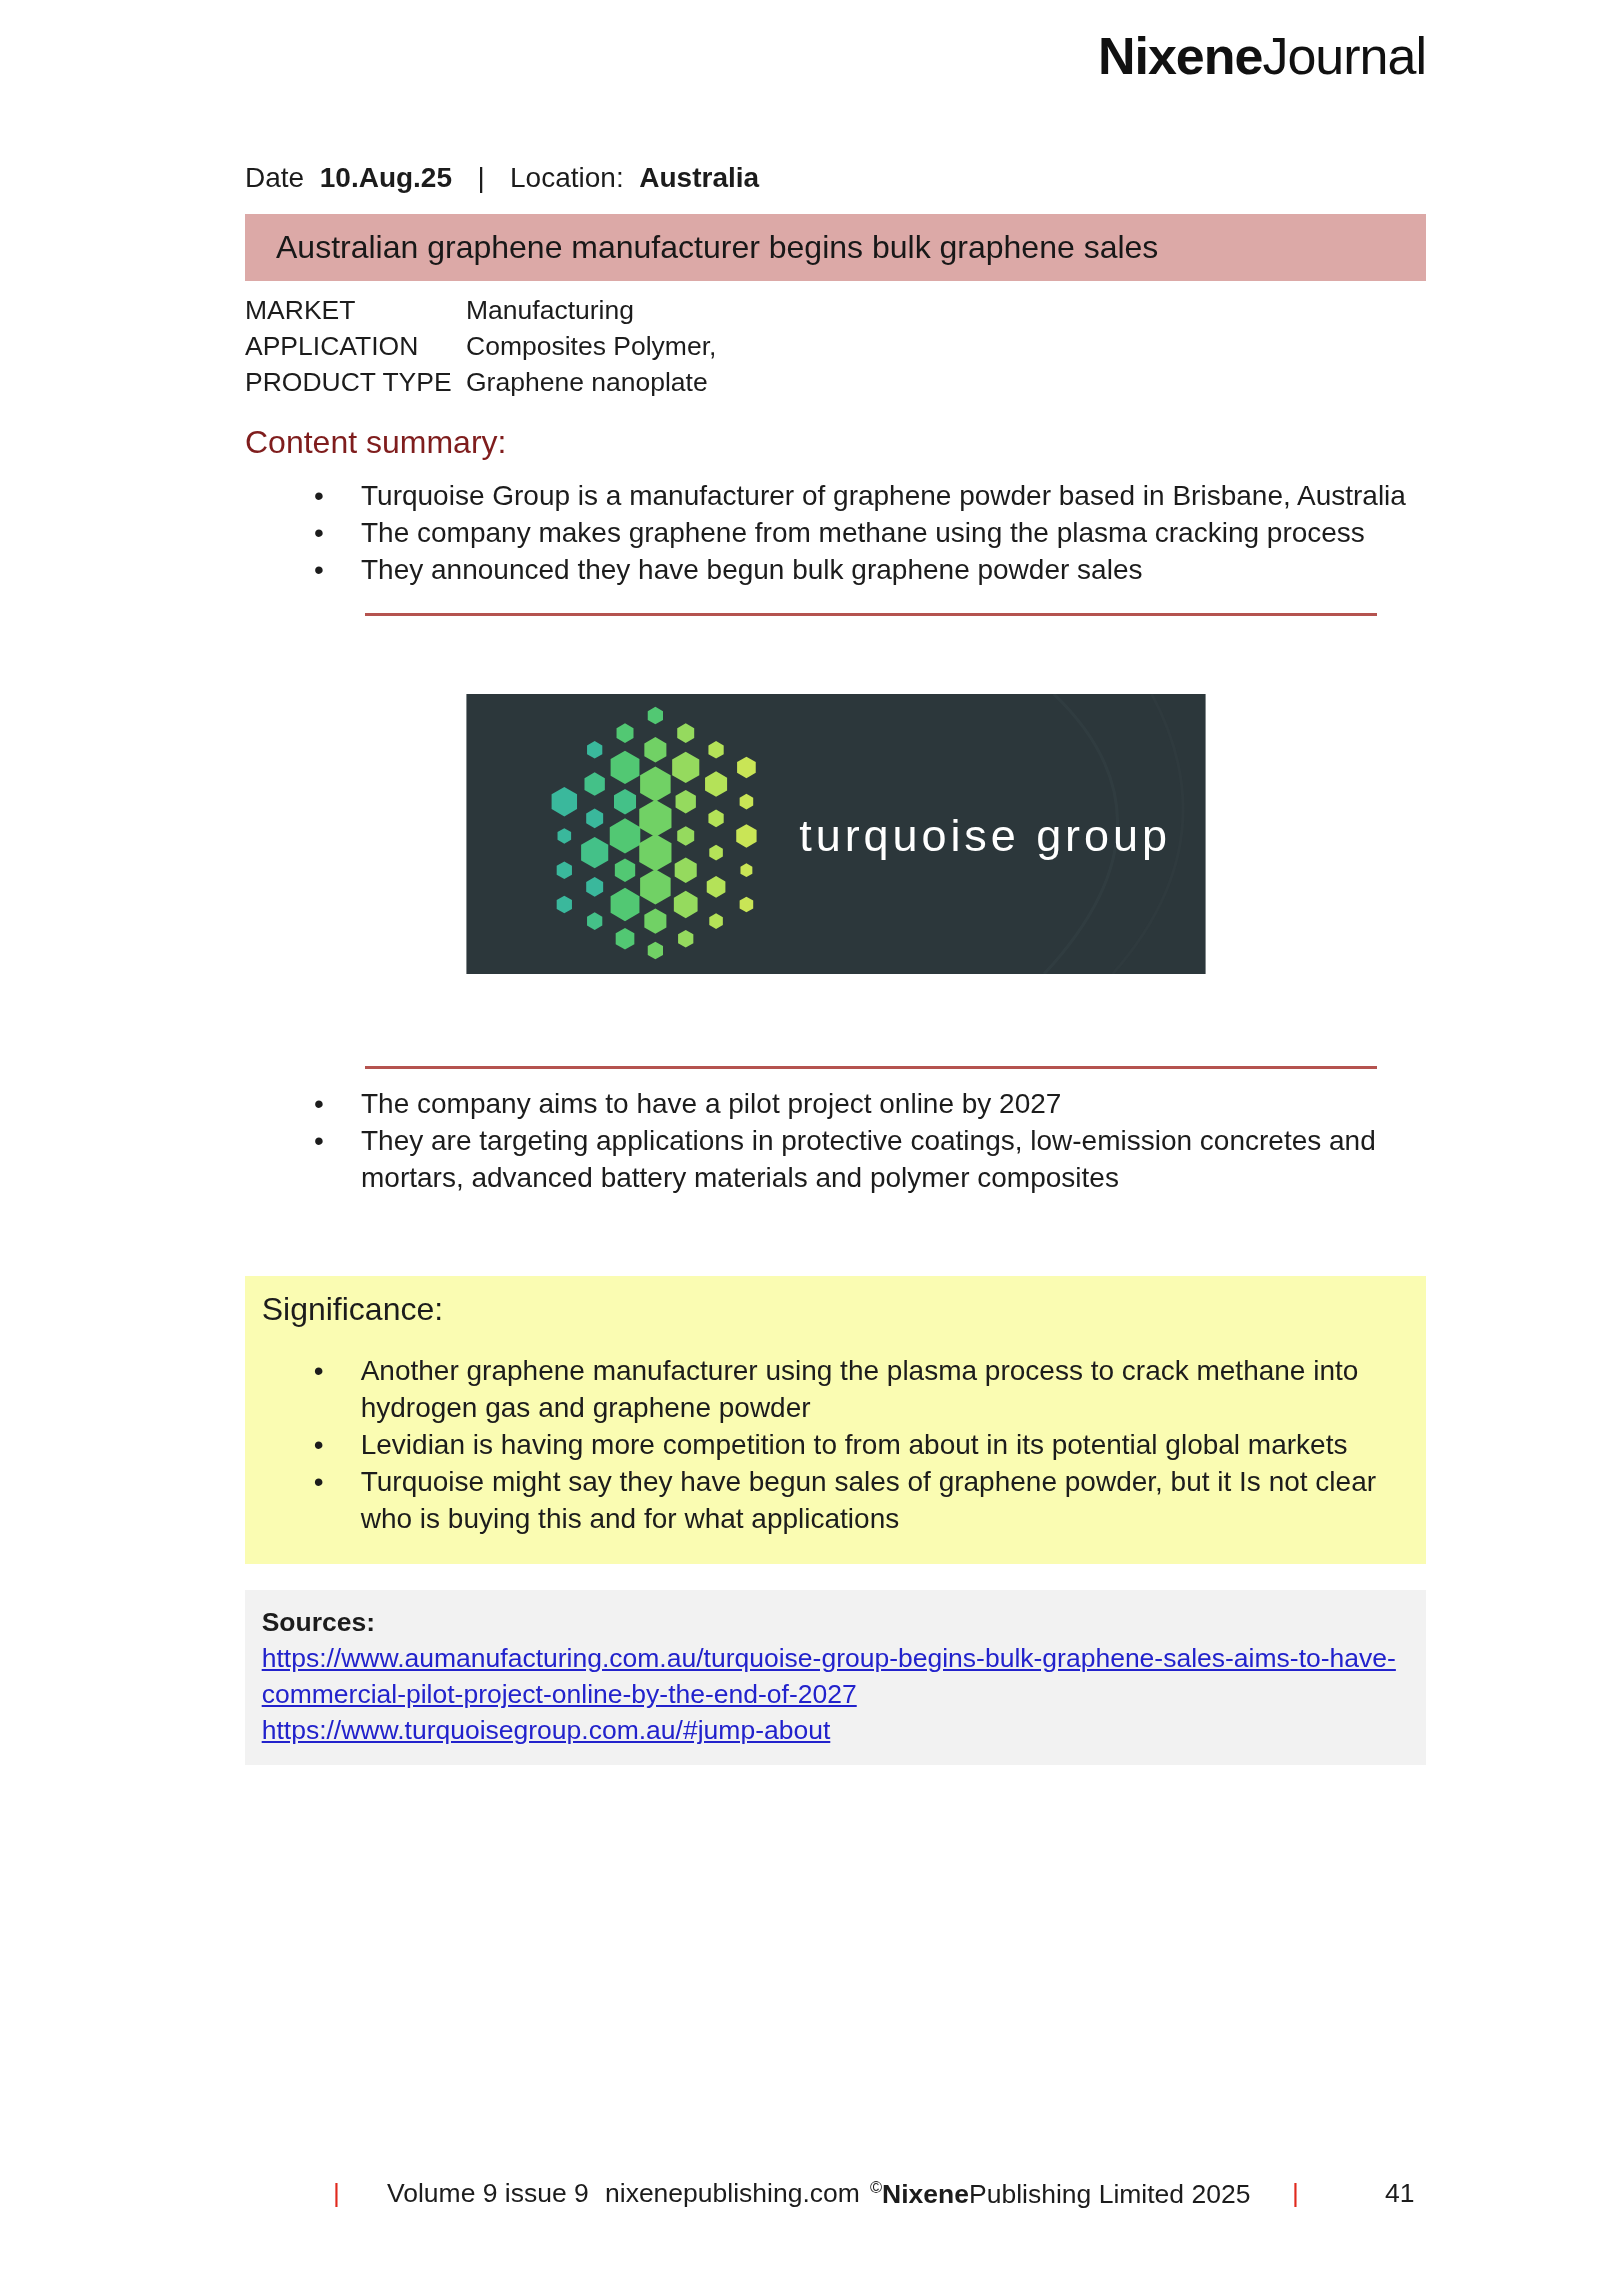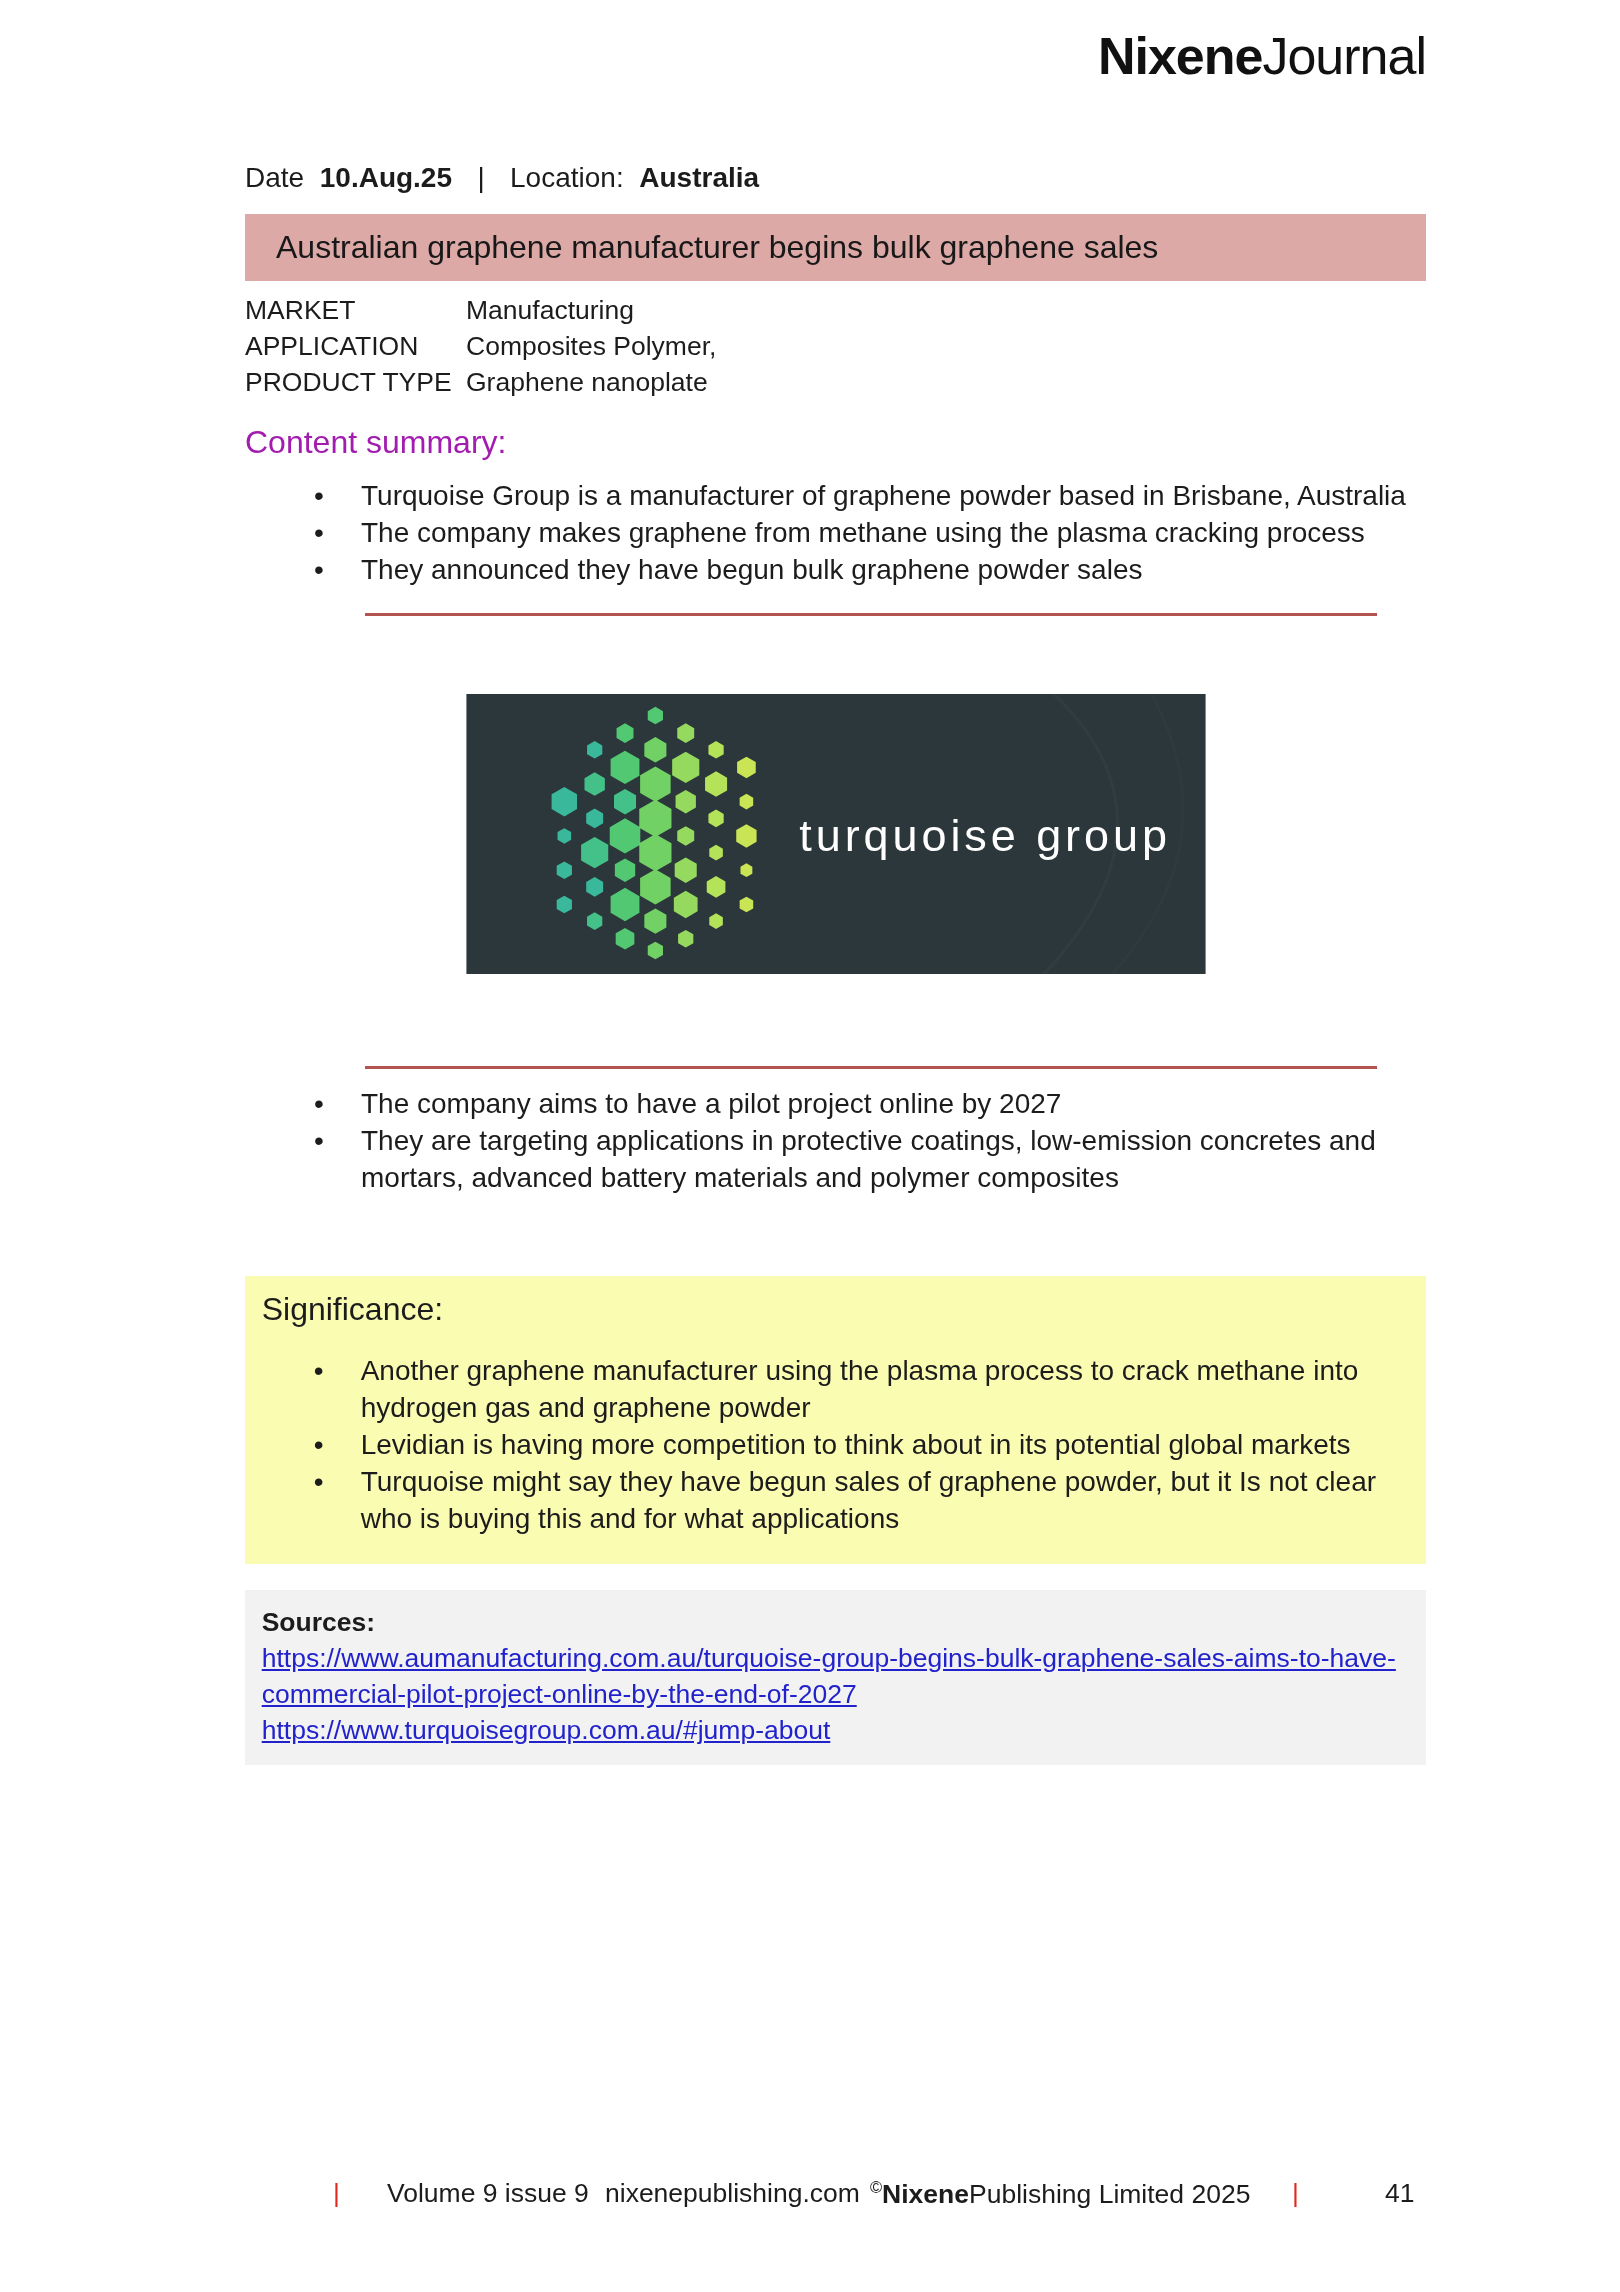--- a/index.html
+++ b/index.html
@@ -27,21 +27,21 @@
     font-size:32px; color:#181818;
   }
 
   
   .meta { margin-top:11.8px; font-size:26.5px; line-height:36px; }
   .meta-row { display:flex; }
   .meta-label { width:221px; flex:0 0 221px; }
   .meta-value { font-weight:400; }
 
   
-  .summary-heading { margin:23.5px 0 0 0; font-size:32px; font-weight:400; color:#a21caf; }
+  .summary-heading { margin:23.5px 0 0 0; font-size:32px; font-weight:400; color:#7f1d1d; }
 
   
   ul.bullets { margin:15.7px 0 0 0; padding:0 9.8px 0 116px; list-style:none; font-size:28px; line-height:37px; }
   ul.bullets li { position:relative; }
   ul.bullets li::before { content:"•"; position:absolute; left:-47px; top:0; }
 
   
   .red-rule { border:none; border-top:3.9px solid #b5534f; margin:25.5px 49px 0 120px; height:0; }
   .red-rule.below-image { margin-top:92px; }
 
@@ -179,21 +179,21 @@
 
     <ul class="bullets">
       <li>The company aims to have a pilot project online by 2027</li>
       <li>They are targeting applications in protective coatings, low-emission concretes and mortars, advanced battery materials and polymer composites</li>
     </ul>
 
     <div class="sig-box">
       <div class="sig-heading">Significance:</div>
       <ul class="bullets">
         <li>Another graphene manufacturer using the plasma process to crack methane into hydrogen gas and graphene powder</li>
-        <li>Levidian is having more competition to think about in its potential global markets</li>
+        <li>Levidian is having more competition to from about in its potential global markets</li>
         <li>Turquoise might say they have begun sales of graphene powder, but it Is not clear who is buying this and for what applications</li>
       </ul>
     </div>
 
     <div class="sources-box">
       <div class="sources-heading">Sources:</div>
       <a class="src-link">https://www.aumanufacturing.com.au/turquoise-group-begins-bulk-graphene-sales-aims-to-have-commercial-pilot-project-online-by-the-end-of-2027</a>
       <a class="src-link">https://www.turquoisegroup.com.au/#jump-about</a>
     </div>
 

